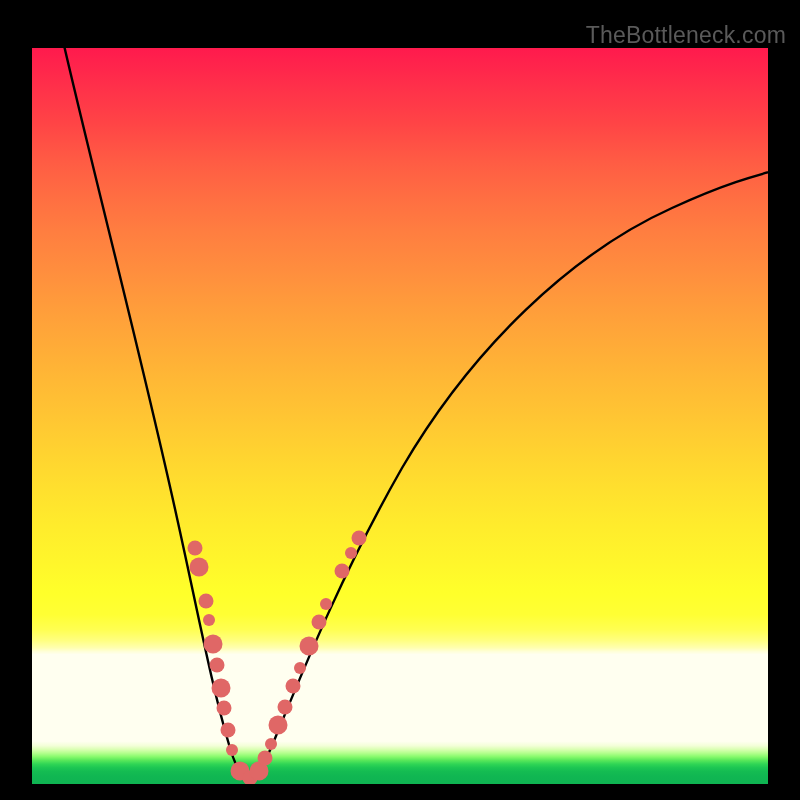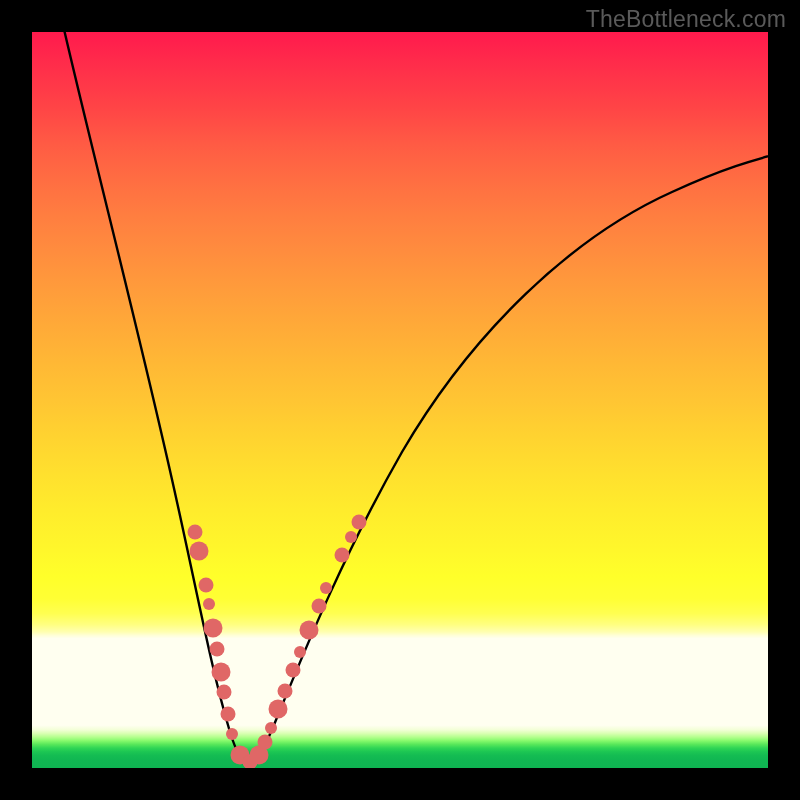--- a/index.html
+++ b/index.html
@@ -6,21 +6,21 @@
     margin: 0;
     padding: 0;
     width: 800px;
     height: 800px;
     overflow: hidden;
     background: #000;
     font-family: Arial, Helvetica, sans-serif;
   }
   .frame {
     position: absolute;
-    left: 0; top: 0;
+    left: 0; top: 16px;
     width: 800px; height: 676px;
     background: #000;
   }
   .plot {
     position: absolute;
     left: 32px;
     top: 32px;
     width: 736px;
     height: 736px;
     overflow: hidden;

